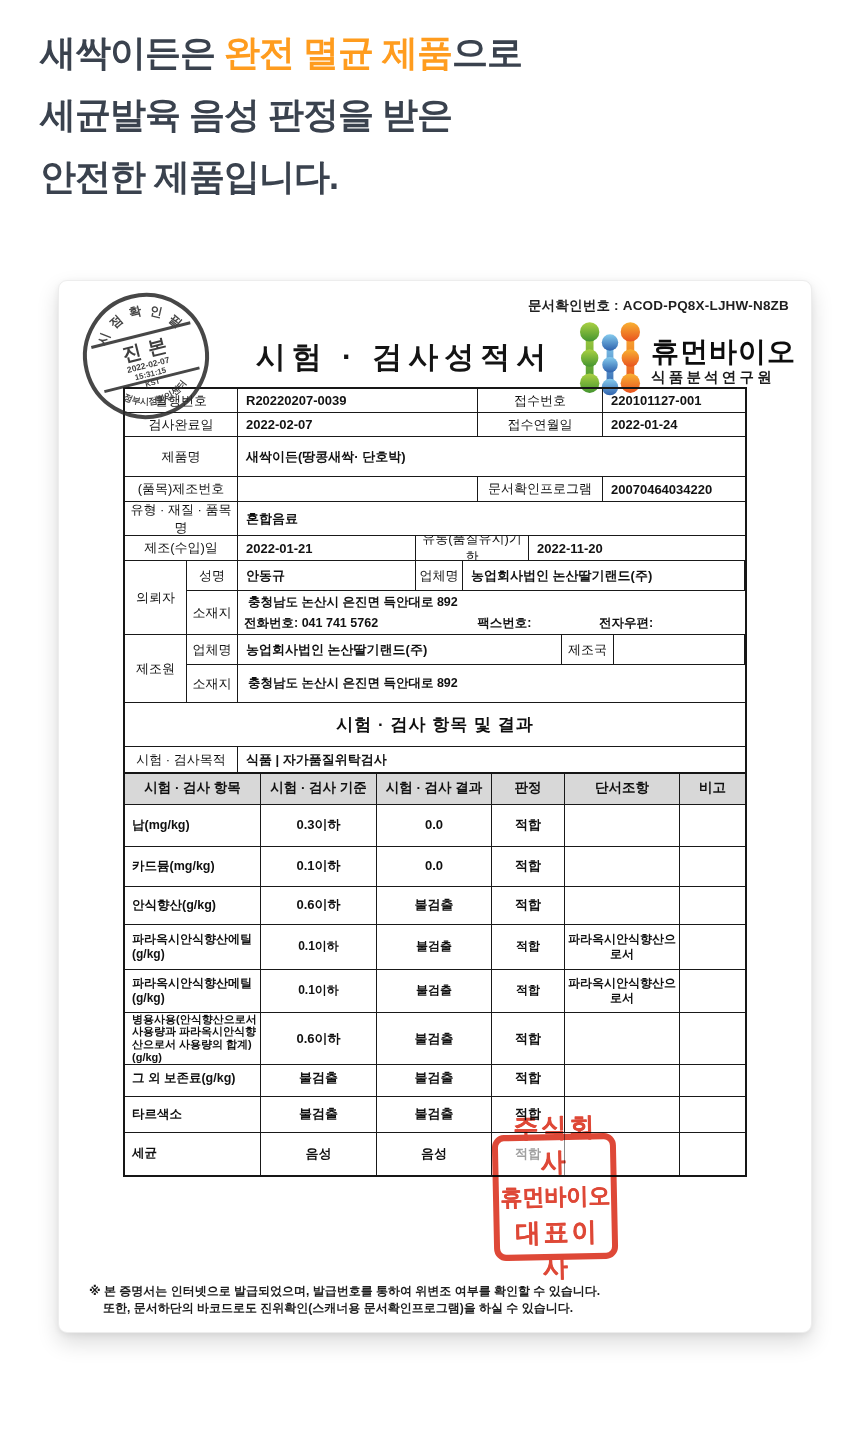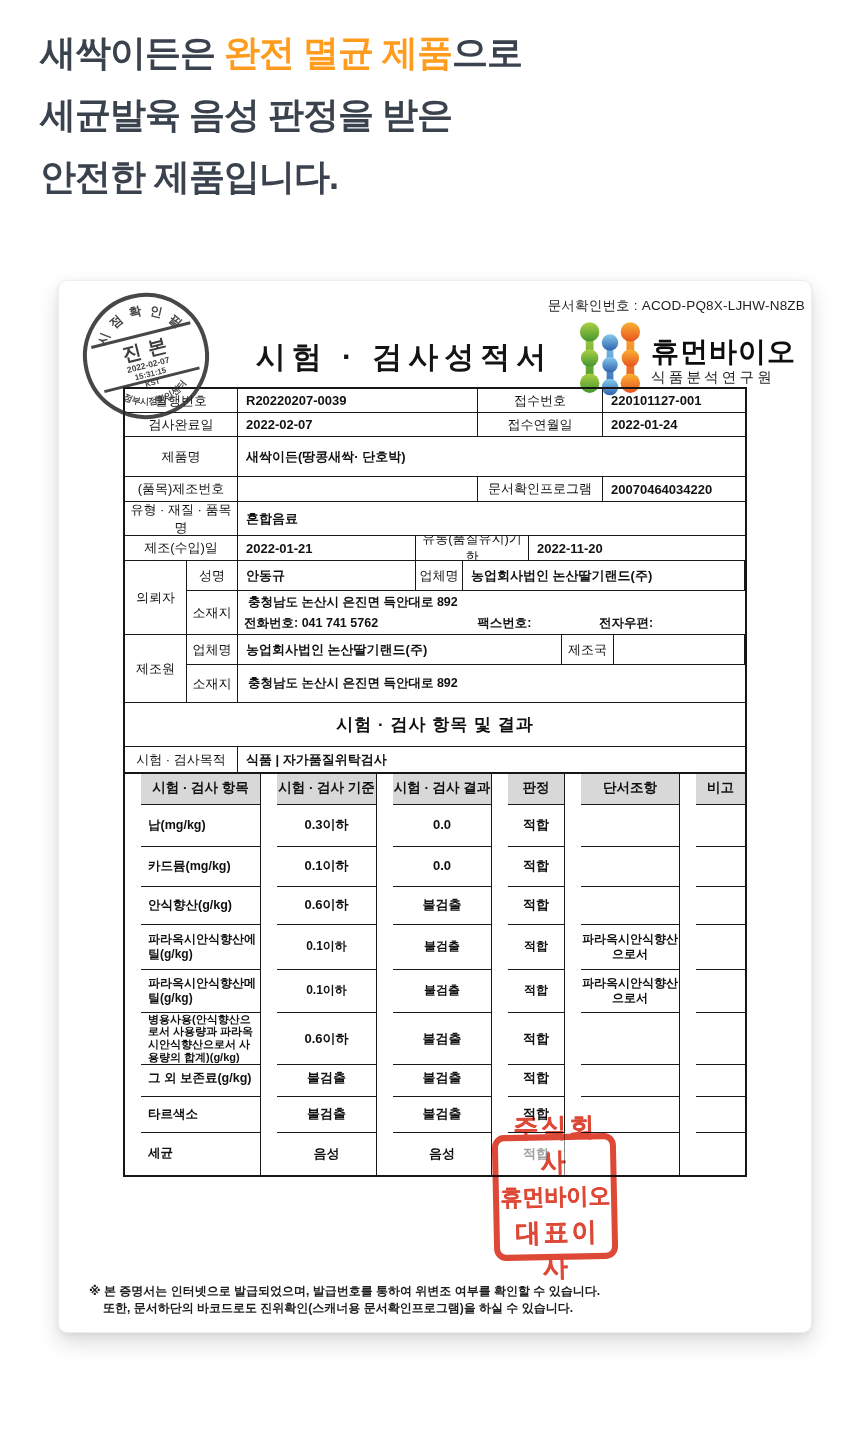--- a/index.html
+++ b/index.html
@@ -6,29 +6,29 @@
   body{width:860px;height:1445px;position:relative;font-family:"Liberation Sans","DejaVu Sans",sans-serif;overflow:hidden;}
 
   
   .headline{position:absolute;left:40px;top:22px;font-size:36px;line-height:62px;font-weight:800;color:#3a424e;letter-spacing:-1px;white-space:nowrap;}
   .headline .hl{color:#ff9c1e;}
 
   
   .card{position:absolute;left:58px;top:280px;width:752px;height:1051px;background:#fff;border:1px solid #ededed;border-radius:9px;
         box-shadow:0 10px 22px rgba(0,0,0,.14),0 2px 6px rgba(0,0,0,.06);}
 
-  .verify{position:absolute;top:16px;right:6px;font-size:13.5px;font-weight:400;color:#1f1f1f;letter-spacing:.2px;}
+  .verify{position:absolute;top:16px;right:22px;font-size:13.5px;font-weight:700;color:#1f1f1f;letter-spacing:.2px;}
 
   .doc-title{position:absolute;top:56px;left:180px;width:330px;text-align:center;font-size:30px;font-weight:600;color:#141414;letter-spacing:6px;white-space:nowrap;}
 
   
   .logo{position:absolute;top:40px;left:520px;display:flex;align-items:center;gap:10px;}
   .logo-text{display:flex;flex-direction:column;line-height:1.05;}
   .logo-name{font-size:28px;font-weight:800;color:#0d0d0d;letter-spacing:1px;}
-  .logo-sub{font-size:14.5px;font-weight:400;color:#1a1a1a;letter-spacing:3.2px;margin-top:3px;}
+  .logo-sub{font-size:14.5px;font-weight:700;color:#1a1a1a;letter-spacing:3.2px;margin-top:3px;}
 
   
   .auth-stamp{position:absolute;top:12px;left:24px;width:118px;height:118px;border:4px solid #2c2c2c;border-radius:50%;
               transform:rotate(-14deg);opacity:.87;z-index:3;background:rgba(255,255,255,.0);}
   .auth-stamp .chord{position:absolute;left:50%;height:2.5px;background:#2c2c2c;transform:translateX(-50%);}
   .auth-stamp .chord.top{top:36px;width:102px;}
   .auth-stamp .chord.bot{top:82px;width:98px;}
   .auth-center{position:absolute;left:0;right:0;text-align:center;color:#232323;}
   .auth-jinbon{top:40px;font-size:19px;font-weight:800;letter-spacing:7px;text-indent:7px;}
   .auth-date{top:63px;font-size:8.5px;font-weight:700;}
@@ -62,21 +62,21 @@
   .contact-line{display:flex;font-weight:700;font-size:12.5px;}
   .contact-line .ph{width:46%;padding-left:6px;}
   .contact-line .fx{width:24%;}
   .contact-line .em{flex:1;}
   .section-title{height:43px;display:flex;align-items:center;justify-content:center;font-size:17px;font-weight:800;color:#0f0f0f;letter-spacing:1px;}
 
   
   .rtable{border:2.5px solid #161616;margin-top:-2.5px;}
   .rrow{display:grid;grid-template-columns:136px 116px 115px 73px 115px 1fr;}
   .rcell{border-right:1.5px solid #191919;border-bottom:1.5px solid #191919;display:flex;align-items:center;justify-content:center;
-         font-size:13px;font-weight:700;color:#101010;text-align:center;line-height:1.2;margin-left:16px;}
+         font-size:13px;font-weight:700;color:#101010;text-align:center;line-height:1.2;}
   .rcell:last-child{border-right:none;}
   .rrow:last-child .rcell{border-bottom:none;}
   .rhead .rcell{background:#d8d8d8;height:30px;font-weight:700;font-size:13.5px;}
   .c-item{justify-content:flex-start;text-align:left;padding-left:7px;font-size:12.5px;}
   .rcell.faint{color:#444;opacity:.5;}
   .r1{height:42px;}.r2{height:40px;}.r3{height:38px;}.r4{height:45px;}.r5{height:43px;}
   .r6{height:48px;}.r7{height:36px;}.r8{height:36px;}.r9{height:42px;}
   .r4 .rcell,.r5 .rcell{font-size:12px;}
   .r6 .c-item{font-size:11px;line-height:1.18;padding-right:2px;}
 

